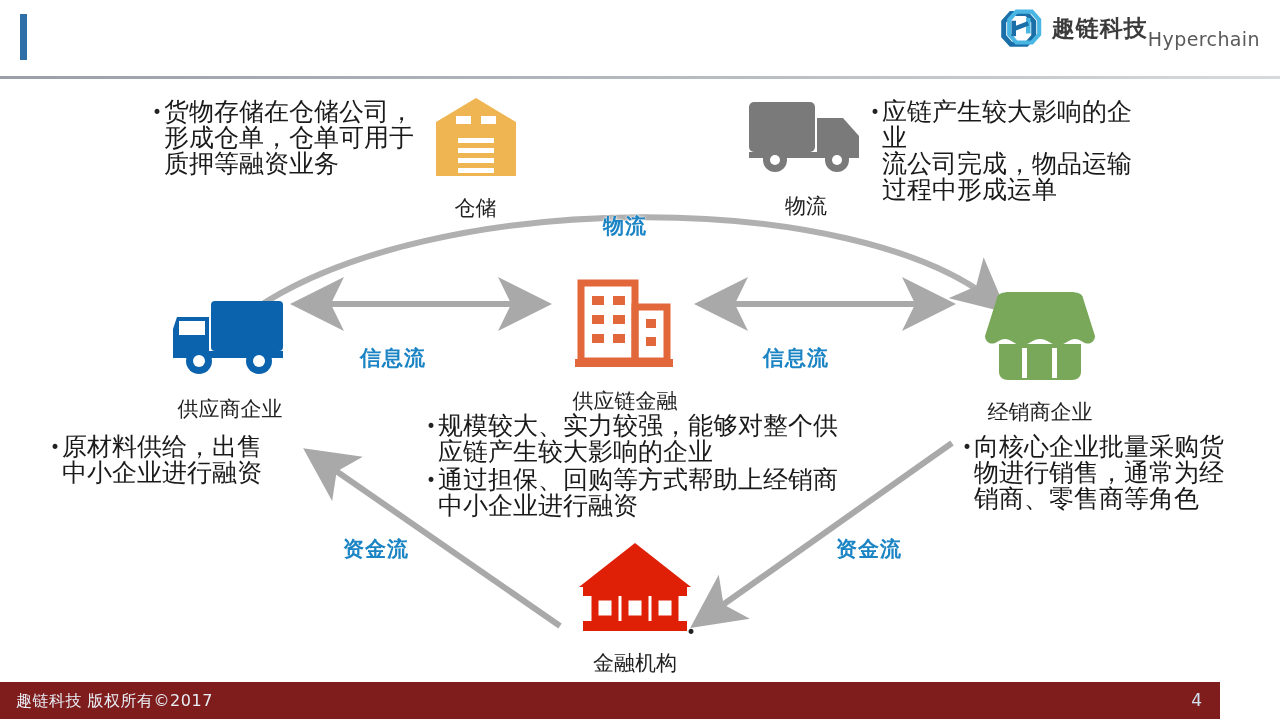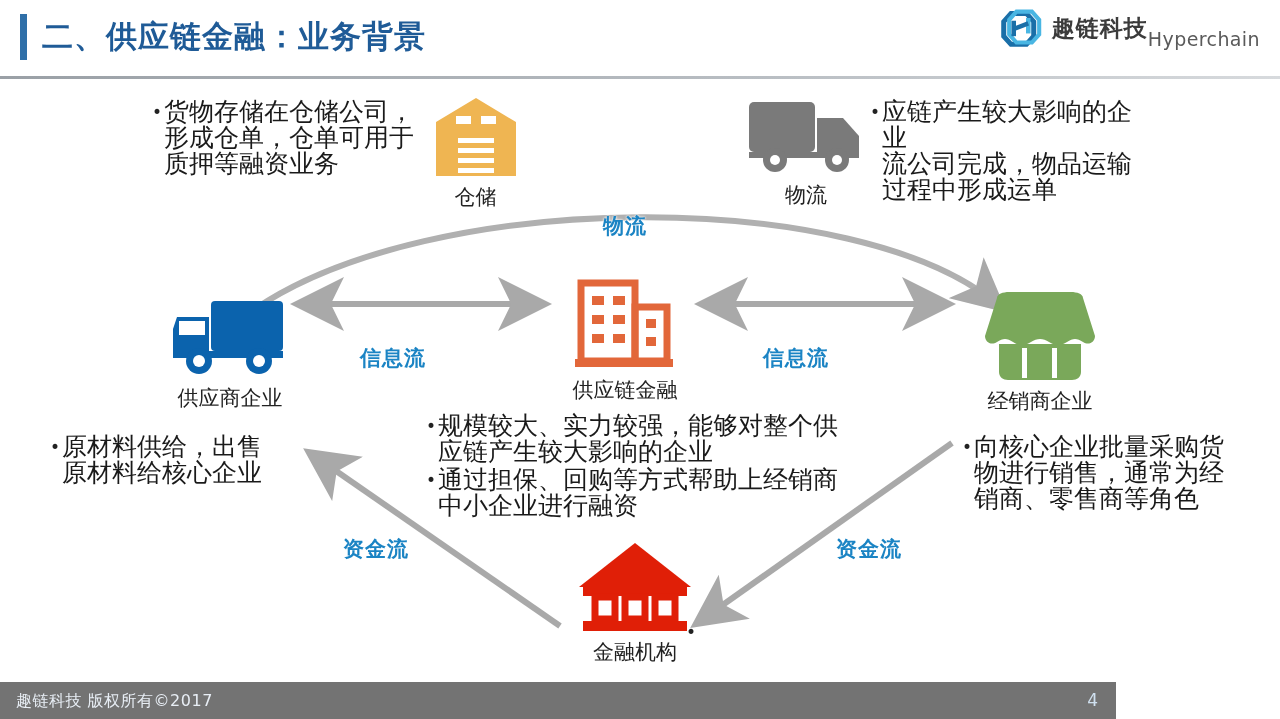--- a/index.html
+++ b/index.html
@@ -33,40 +33,40 @@
   .logo-text{display:flex;line-height:1.0;}
   .logo-cn{font-size:23px;color:#3b3b3b;font-weight:bold;letter-spacing:1px;}
   .logo-en{font-size:19px;color:#5a5a5a;letter-spacing:0.4px;margin-top:13px;}
   .header-rule{
     position:absolute;left:0;top:76px;width:1280px;height:3px;
     background:linear-gradient(to right,#9aa0a6 0%,#b9bec3 60%,#d7dadd 100%);
   }
 
   
   .footer{
-    position:absolute;left:0;bottom:0;width:1116px;height:37px;
-    background:#737373;
+    position:absolute;left:0;bottom:0;width:1220px;height:37px;
+    background:#7f1d1d;
   }
   .footer-text{
     position:absolute;left:16px;top:9px;
     font-size:16px;color:#e8eef5;letter-spacing:0.5px;
   }
   .page-num{
     position:absolute;right:18px;top:8px;
     font-size:17px;color:#cfe0ef;
   }
 
   
   .canvas{position:absolute;left:0;top:79px;width:1280px;height:603px;}
   svg.arrows{position:absolute;left:0;top:0;width:1280px;height:603px;}
 
   
   .node{position:absolute;text-align:center;}
   .node-label{
-    font-size:21px;color:#222;white-space:nowrap;margin-top:1px;
+    font-size:21px;color:#222;white-space:nowrap;margin-top:12px;
   }
 
   
   .bullets{position:absolute;}
   .bullet-row{display:flex;align-items:flex-start;margin-bottom:2px;}
   .bullet-dot{
     width:14px;flex:0 0 14px;font-size:17px;color:#222;line-height:26px;
     text-align:center;
   }
   .bullet-text{
@@ -80,21 +80,20 @@
     text-shadow:0 0 3px rgba(255,255,255,0.9),0 0 2px rgba(255,255,255,0.9);
   }
 </style>
 </head>
 <body>
 
 <div class="slide">
 
   <div class="title-bar">
     <div class="title-accent"></div>
-    <div class="slide-title">二、供应链金融：业务背景</div>
 
     <div class="logo-wrap">
       <svg class="logo-mark" viewBox="0 0 100 110">
         <path d="M28 12 L62 12 L78 30 L78 62 L62 80 L28 80 L12 62 L12 30 Z" fill="none" stroke="#1a6fa8" stroke-width="11"></path>
         <path d="M40 8 L74 8 L90 26 L90 58 L74 76 L40 76 L24 58 L24 26 Z" fill="none" stroke="#49b6e3" stroke-width="9"></path>
         <path d="M34 28 L34 62" stroke="#1a6fa8" stroke-width="10" fill="none"></path>
         <path d="M66 22 L66 56" stroke="#49b6e3" stroke-width="10" fill="none"></path>
         <path d="M34 46 L66 34" stroke="#1a6fa8" stroke-width="10" fill="none"></path>
       </svg>
       <div class="logo-text">
@@ -191,21 +190,21 @@
         <circle cx="90" cy="64" r="13" fill="#0b63ad"></circle>
         <circle cx="90" cy="64" r="6" fill="#fff"></circle>
       </svg>
       <div class="node-label">供应商企业</div>
     </div>
 
     <div class="bullets" style="left:48px;top:355px;width:280px;">
       <div class="bullet-row">
         <div class="bullet-dot">•</div>
         <div class="bullet-text">原材料供给，出售
-原材料给核心企业</div>
+中小企业进行融资</div>
       </div>
     </div>
 
     <div class="node" style="left:560px;top:200px;width:130px;">
       <svg width="112" height="92" viewBox="0 0 112 92">
         <rect x="12" y="4" width="54" height="78" fill="none" stroke="#e2673a" stroke-width="7"></rect>
         <rect x="66" y="28" width="32" height="54" fill="none" stroke="#e2673a" stroke-width="7"></rect>
         <rect x="6" y="80" width="98" height="8" fill="#e2673a"></rect>
         <rect x="23" y="17" width="12" height="9" fill="#e2673a"></rect>
         <rect x="44" y="17" width="12" height="9" fill="#e2673a"></rect>

